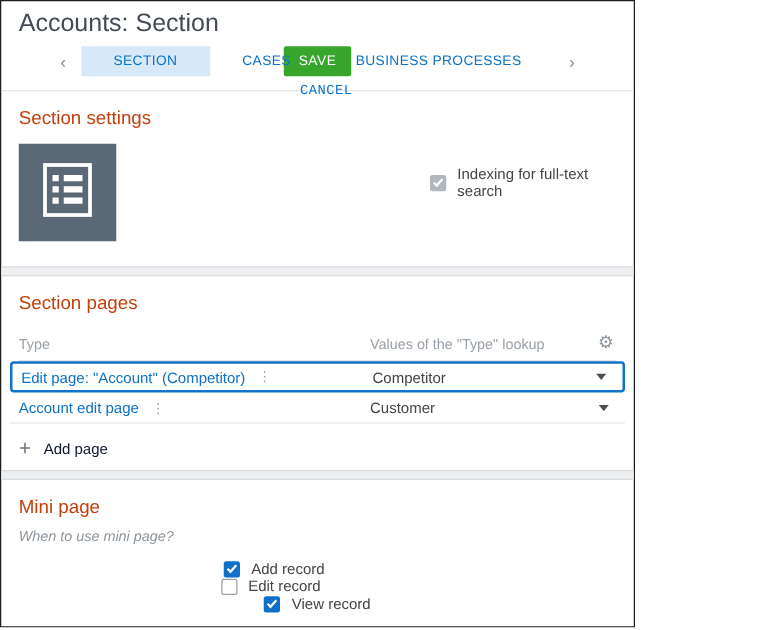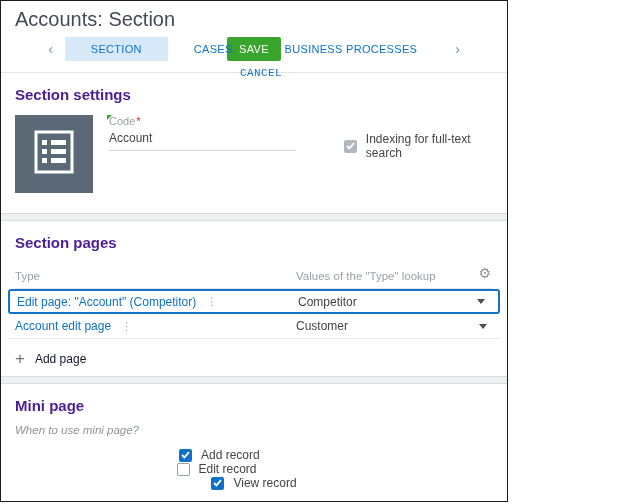--- a/index.html
+++ b/index.html
@@ -24,21 +24,21 @@
   .tabs { position:absolute; left:50%; transform:translateX(-50%); display:flex; align-items:center; }
   .tab {
     color:#0d72c7; font-size:11px; letter-spacing:.3px; padding:6px 26px;
     cursor:pointer; white-space:nowrap;
   }
   .tab.active { background:#d7e8f8; }
   .tab-chevron { color:#7c8ea0; font-size:14px; padding:0 12px; cursor:pointer; line-height:1; }
   .hr { border-bottom:1px solid #e3e4e6; margin-top:7px; }
   
   .panel { padding:13px 14px 10px 14px; }
-  h2 { margin:0 0 12px 0; font-size:15px; font-weight:700; color:#4c1d95; }
+  h2 { margin:0 0 12px 0; font-size:15px; font-weight:400; color:#c2410c; }
   .gap { height:8px; background:#edeff1; border-top:1px solid #dadcde; border-bottom:1px solid #dadcde; }
   
   .settings-row { display:flex; align-items:flex-start; }
   .section-icon {
     width:78px; height:78px; background:#5b6876; flex:0 0 78px;
     display:flex; align-items:center; justify-content:center;
   }
   .fields { margin-left:16px; width:208px; }
   .field-label { font-size:11px; color:#9aa1a8; }
   .label-text { position:relative; display:inline-block; }
@@ -126,26 +126,20 @@
             <rect x="9" y="11" width="5" height="5" fill="#ffffff"></rect>
             <rect x="9" y="20" width="5" height="5" fill="#ffffff"></rect>
             <rect x="9" y="29" width="5" height="5" fill="#ffffff"></rect>
             <rect x="18" y="11" width="15" height="5" fill="#ffffff"></rect>
             <rect x="18" y="20" width="15" height="5" fill="#ffffff"></rect>
             <rect x="18" y="29" width="15" height="5" fill="#ffffff"></rect>
           </svg>
         </span>
       </div>
       <div class="fields">
-        <div class="field">
-          <div class="field-label">
-            <span class="label-text"><i class="modified-marker"></i><span>Code</span></span><span class="req">*</span>
-          </div>
-          <div class="field-value">Account</div>
-        </div>
       </div>
       <div class="fulltext">
         <span class="cb checked-gray">
           <svg width="9" height="8" viewBox="0 0 9 8">
               <path d="M1 4 L3.4 6.4 L8 1.2" stroke="#ffffff" stroke-width="1.8" fill="none"></path>
             </svg>
         </span>
         <span class="cb-label">Indexing for full-text search</span>
       </div>
     </div>

